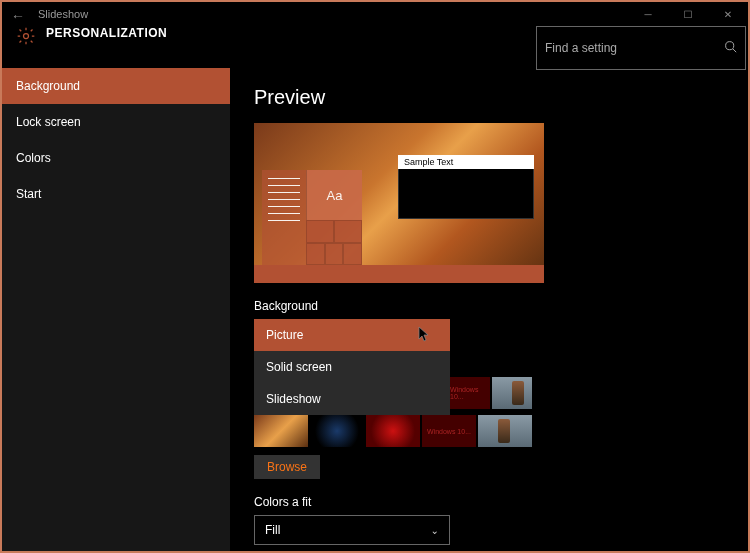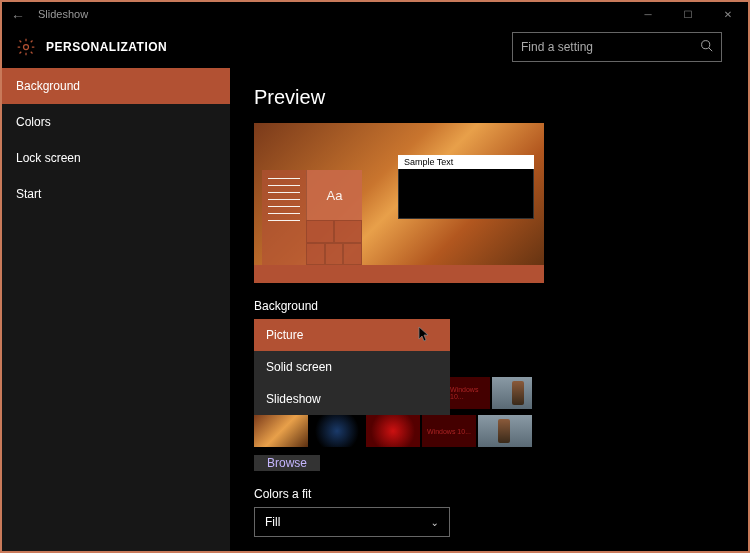--- a/index.html
+++ b/index.html
@@ -3,25 +3,25 @@
 <meta charset="utf-8">
 <style>
 * { margin: 0; padding: 0; box-sizing: border-box; font-family: "Segoe UI", Arial, sans-serif; }
 body { background: #c97a5a; width: 750px; height: 553px; overflow: hidden; }
 .window { position: absolute; top: 2px; left: 2px; right: 2px; bottom: 2px; background: #000; display: flex; flex-direction: column; }
 .titlebar { height: 24px; display: flex; align-items: center; background: #000; color: #999; font-size: 11px; }
 .back-btn { width: 32px; text-align: center; font-size: 14px; color: #888; }
 .title-text { flex: 1; padding-left: 4px; }
 .win-controls { display: flex; }
 .win-btn { width: 40px; height: 24px; display: flex; align-items: center; justify-content: center; color: #888; font-size: 10px; }
-.header-row { height: 42px; display: flex; align-items: center; padding: 0 26px 0 10px; }
+.header-row { height: 42px; display: flex; align-items: flex-start; padding: 0 2px 0 10px; }
 .gear { width: 20px; height: 20px; margin-right: 10px; margin-left: 4px; }
 .gear svg { stroke: #b25133; fill: none; }
 .header-title { color: #fff; font-size: 12px; font-weight: 600; letter-spacing: 0.5px; flex: 1; }
-.search-wrap { width: 210px; height: 30px; border: 1px solid #666; display: flex; align-items: center; padding: 0 8px; margin-left: 18px; }
+.search-wrap { width: 210px; height: 44px; border: 1px solid #666; display: flex; align-items: center; padding: 0 8px; margin-left: 18px; }
 .search-input { flex: 1; background: transparent; border: none; outline: none; color: #ccc; font-size: 12px; }
 .search-input::placeholder { color: #aaa; }
 .search-icon { color: #aaa; font-size: 12px; }
 .body { flex: 1; display: flex; overflow: hidden; }
 .sidebar { width: 228px; background: #171717; display: flex; flex-direction: column; }
 .side-item { height: 36px; display: flex; align-items: center; padding: 0 14px; color: #fff; font-size: 12px; cursor: pointer; }
 .side-item.active { background: #b25133; }
 .content { flex: 1; padding: 18px 24px; color: #fff; overflow: hidden; }
 .section-title { font-size: 20px; font-weight: 300; margin-bottom: 14px; }
 .preview-box { width: 290px; height: 160px; background: linear-gradient(135deg, #7a3a1a, #c9752e 40%, #e8a04a 50%, #b2571f 70%, #5a2e10); position: relative; overflow: hidden; }
@@ -42,21 +42,21 @@
 .dd-item { height: 30px; display: flex; align-items: center; padding: 16px 12px; font-size: 12px; color: #fff; cursor: pointer; position: relative; }
 .dd-item.selected { background: #b25133; }
 .cursor { position: absolute; right: 18px; top: 7px; }
 .thumb { width: 54px; height: 32px; background: #333; flex-shrink: 0; }
 .thumb.t1 { background: linear-gradient(135deg,#7a3a1a,#e8a04a,#5a2e10); }
 .thumb.t2 { background: radial-gradient(circle at 50% 50%, #1a3a6a, #000 70%); }
 .thumb.t3 { background: radial-gradient(circle at 50% 50%, #cc1111, #550000 70%); }
 .thumb.t4 { background: #400; color:#a22; font-size:7px; display:flex; align-items:center; justify-content:center; overflow:hidden; }
 .thumb.t5 { background: linear-gradient(#8a9aa5,#5a6a75); position:relative; }
 .thumb.t5::after { content:""; position:absolute; left:20px; top:4px; width:12px; height:24px; background:linear-gradient(#8a5a3a,#3a2a1a); border-radius:2px; }
-.browse-btn { margin-top: 8px; width: 66px; height: 16px; background: #333; color: #c4b5fd; font-size: 12px; border: none; cursor: pointer; }
+.browse-btn { margin-top: 8px; width: 66px; height: 24px; background: #333; color: #f97316; font-size: 12px; border: none; cursor: pointer; }
 .fit-select { width: 196px; height: 30px; background: #000; border: 1px solid #666; display: flex; align-items: center; padding: 0 10px; font-size: 12px; color: #fff; justify-content: space-between; cursor: pointer; }
 .chev { font-size: 10px; color: #ccc; }
 .thumb-strip { display:flex; gap:2px; margin-top:0; }
 </style>
 </head>
 <body>
 
 <div class="window">
   <div class="titlebar">
     <div class="back-btn">←</div>
@@ -86,24 +86,24 @@
       </span>
     </div>
   </div>
 
   <div class="body">
     <div class="sidebar">
       <div class="side-item active">
           <span>Background</span>
         </div>
       <div class="side-item">
-          <span>Colors</span>
+          <span>Lock screen</span>
         </div>
       <div class="side-item">
-          <span>Lock screen</span>
+          <span>Colors</span>
         </div>
       <div class="side-item">
           <span>Start</span>
         </div>
     </div>
 
     <div class="content">
       <div class="section-title">Preview</div>
 
       <div class="preview-box">

